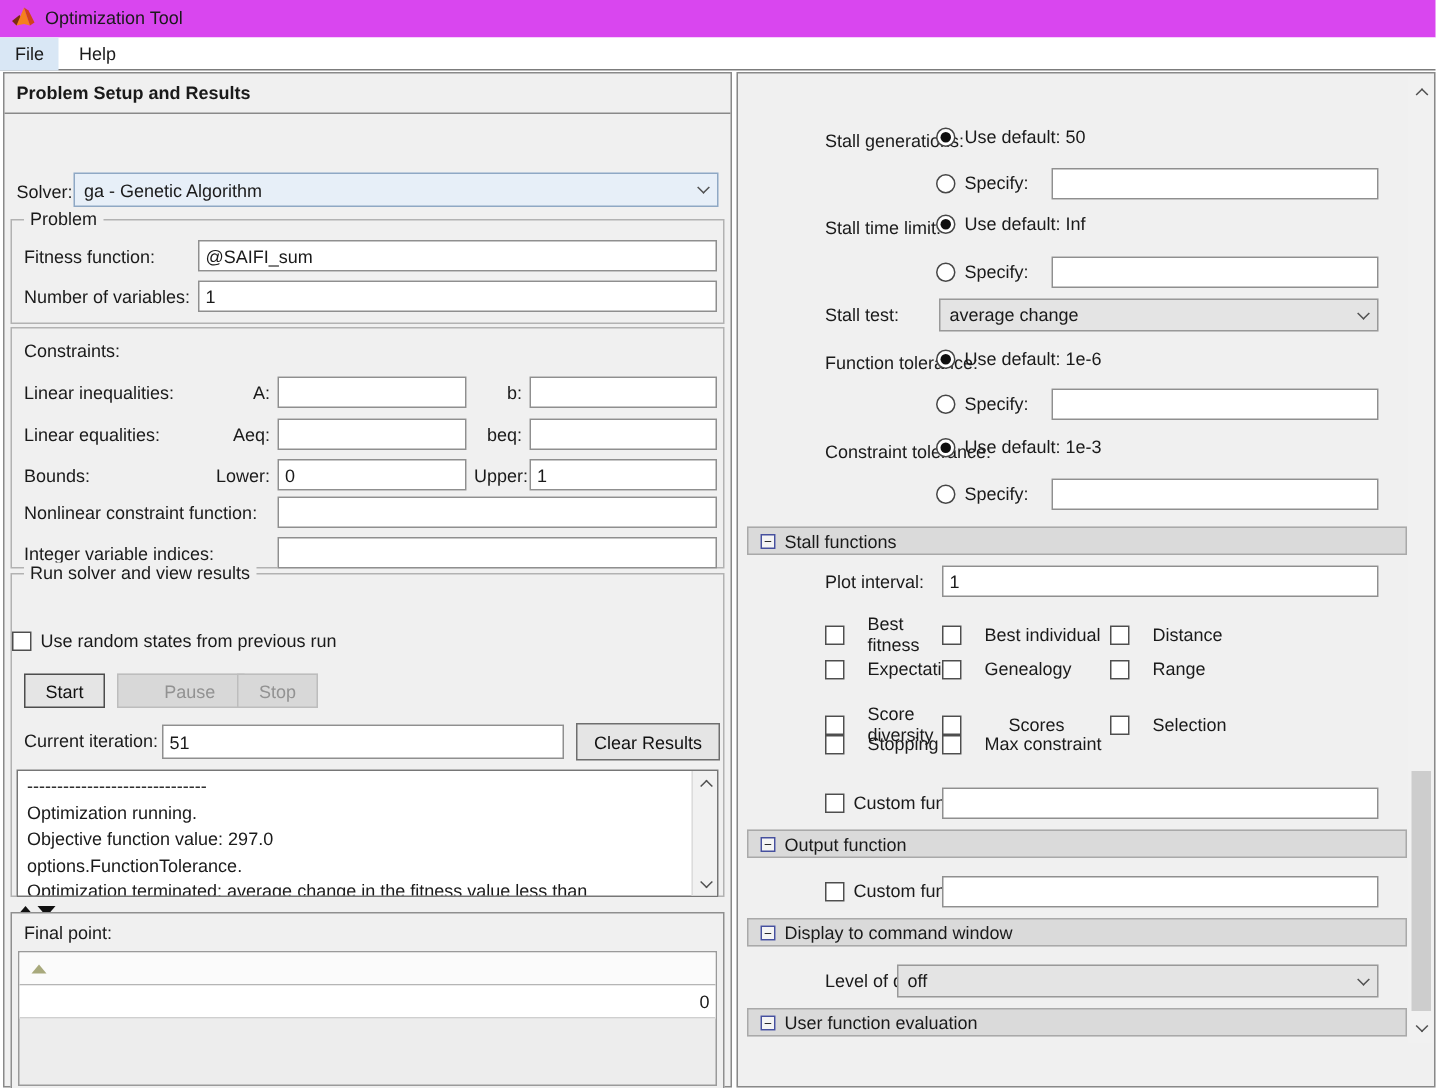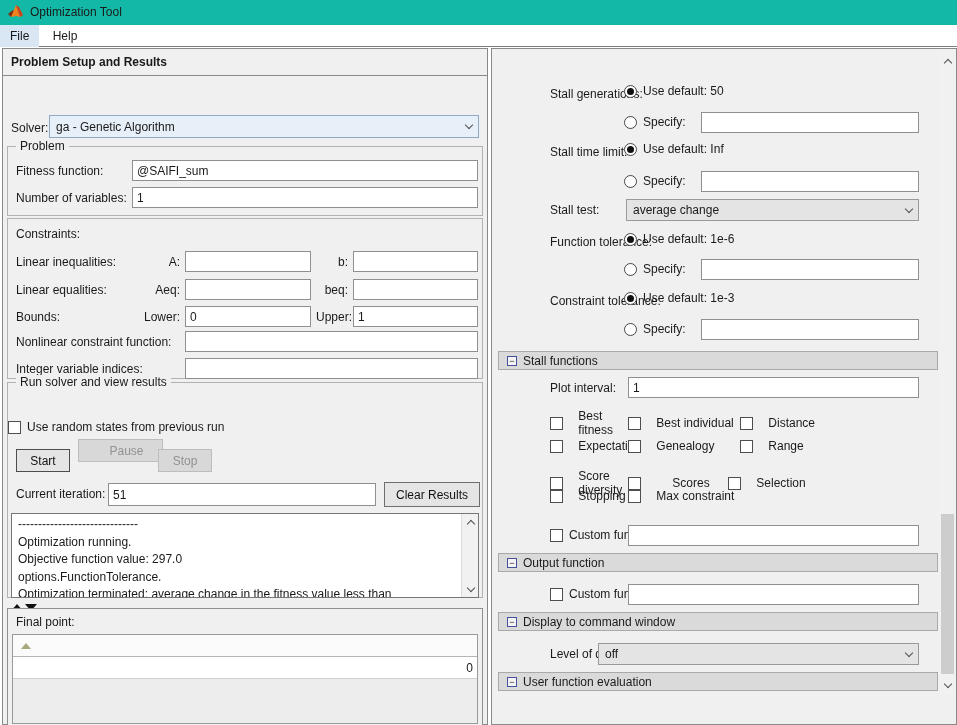--- a/index.html
+++ b/index.html
@@ -1,20 +1,20 @@
 <!DOCTYPE html>
 <html><head>
 <meta charset="utf-8">
 <style>
   * { margin:0; padding:0; box-sizing:border-box; }
   html,body { width:957px; height:725px; overflow:hidden; background:#fff;
     font-family:"Liberation Sans", sans-serif; font-size:12px; color:#1a1a1a; }
 
   
-  .titlebar { position:absolute; left:0; top:0; width:957px; height:25px; background:#14b8a6; }
+  .titlebar { position:absolute; left:0; top:0; width:957px; height:25px; background:#d946ef; }
   .app-icon { position:absolute; left:7px; top:4px; width:17px; height:16px; }
   .app-title { position:absolute; left:30px; top:5px; font-size:12px; }
   .menubar { position:absolute; left:0; top:25px; width:957px; height:22px; background:#fff;
     border-bottom:1px solid #7c7c7c; }
   .menu-item { display:inline-block; height:22px; line-height:22px; padding:0 10px; }
   .menu-item.hl { background:#d9e7f5; }
 
   
   .panel { position:absolute; top:48px; background:#f0f0f0; border:1px solid #898989; }
   .panel-hdr { height:27px; line-height:27px; padding-left:8px; font-weight:bold;
@@ -157,21 +157,21 @@
 
     <div class="gbox" style="left:4px; top:306px; width:476px; height:216px;">
       <span class="legend">Run solver and view results</span>
 
       <div class="optrow" style="left:0; top:37px;">
         <span class="cbx"></span>
         <span class="lbl">Use random states from previous run</span>
       </div>
 
       <div class="btn primary" style="left:8px; top:66px; width:54px; height:23px;">Start</div>
-      <div class="btn disabled" style="left:70px; top:56px; width:85px; height:23px;padding-left:12px;">Pause</div>
+      <div class="btn disabled" style="left:70px; top:66px; width:85px; height:23px;padding-left:12px;">Pause</div>
       <div class="btn disabled" style="left:150px; top:66px; width:54px; height:23px;">Stop</div>
 
       <span class="abs lbl" style="left:8px; top:104px;">Current iteration:</span>
       <input class="tinput" style="left: 100px; top: 100px; width: 268px; height: 23px;" readonly="" value="51">
       <div class="btn" style="left:376px; top:99px; width:96px; height:25px; border-color:#6e6e6e;">Clear Results</div>
 
       <div class="results" style="left:3px; top:130px; width:468px; height:85px;">
         <div class="results-text">
           <div>------------------------------</div>
           <div>Optimization running.</div>
@@ -275,21 +275,21 @@
       <span class="cbitem" style="width:112px;"><span class="cbx"></span>&nbsp;<span>Best individual</span></span>
       <span class="cbitem"><span class="cbx"></span>&nbsp;<span>Distance</span></span>
     </div>
     <div class="optrow" style="left:58px; top:390px; gap:0;">
       <span class="cbitem" style="width:78px;"><span class="cbx"></span>&nbsp;<span>Expectation</span></span>
       <span class="cbitem" style="width:112px;"><span class="cbx"></span>&nbsp;<span>Genealogy</span></span>
       <span class="cbitem"><span class="cbx"></span>&nbsp;<span>Range</span></span>
     </div>
     <div class="optrow" style="left:58px; top:420px; gap:0;">
       <span class="cbitem" style="width:78px;"><span class="cbx"></span>&nbsp;<span>Score diversity</span></span>
-      <span class="cbitem" style="width:100px;gap:14px;"><span class="cbx"></span>&nbsp;<span>Scores</span></span>
+      <span class="cbitem" style="width:112px;gap:14px;"><span class="cbx"></span>&nbsp;<span>Scores</span></span>
       <span class="cbitem"><span class="cbx"></span>&nbsp;<span>Selection</span></span>
     </div>
     <div class="optrow" style="left:58px; top:440px; gap:0;">
       <span class="cbitem" style="width:78px;"><span class="cbx"></span>&nbsp;<span>Stopping</span></span>
       <span class="cbitem"><span class="cbx"></span>&nbsp;<span>Max constraint</span></span>
     </div>
 
     <div class="optrow" style="left:58px; top:479px;">
       <span class="cbx"></span>
       <span class="lbl">Custom function:</span>

